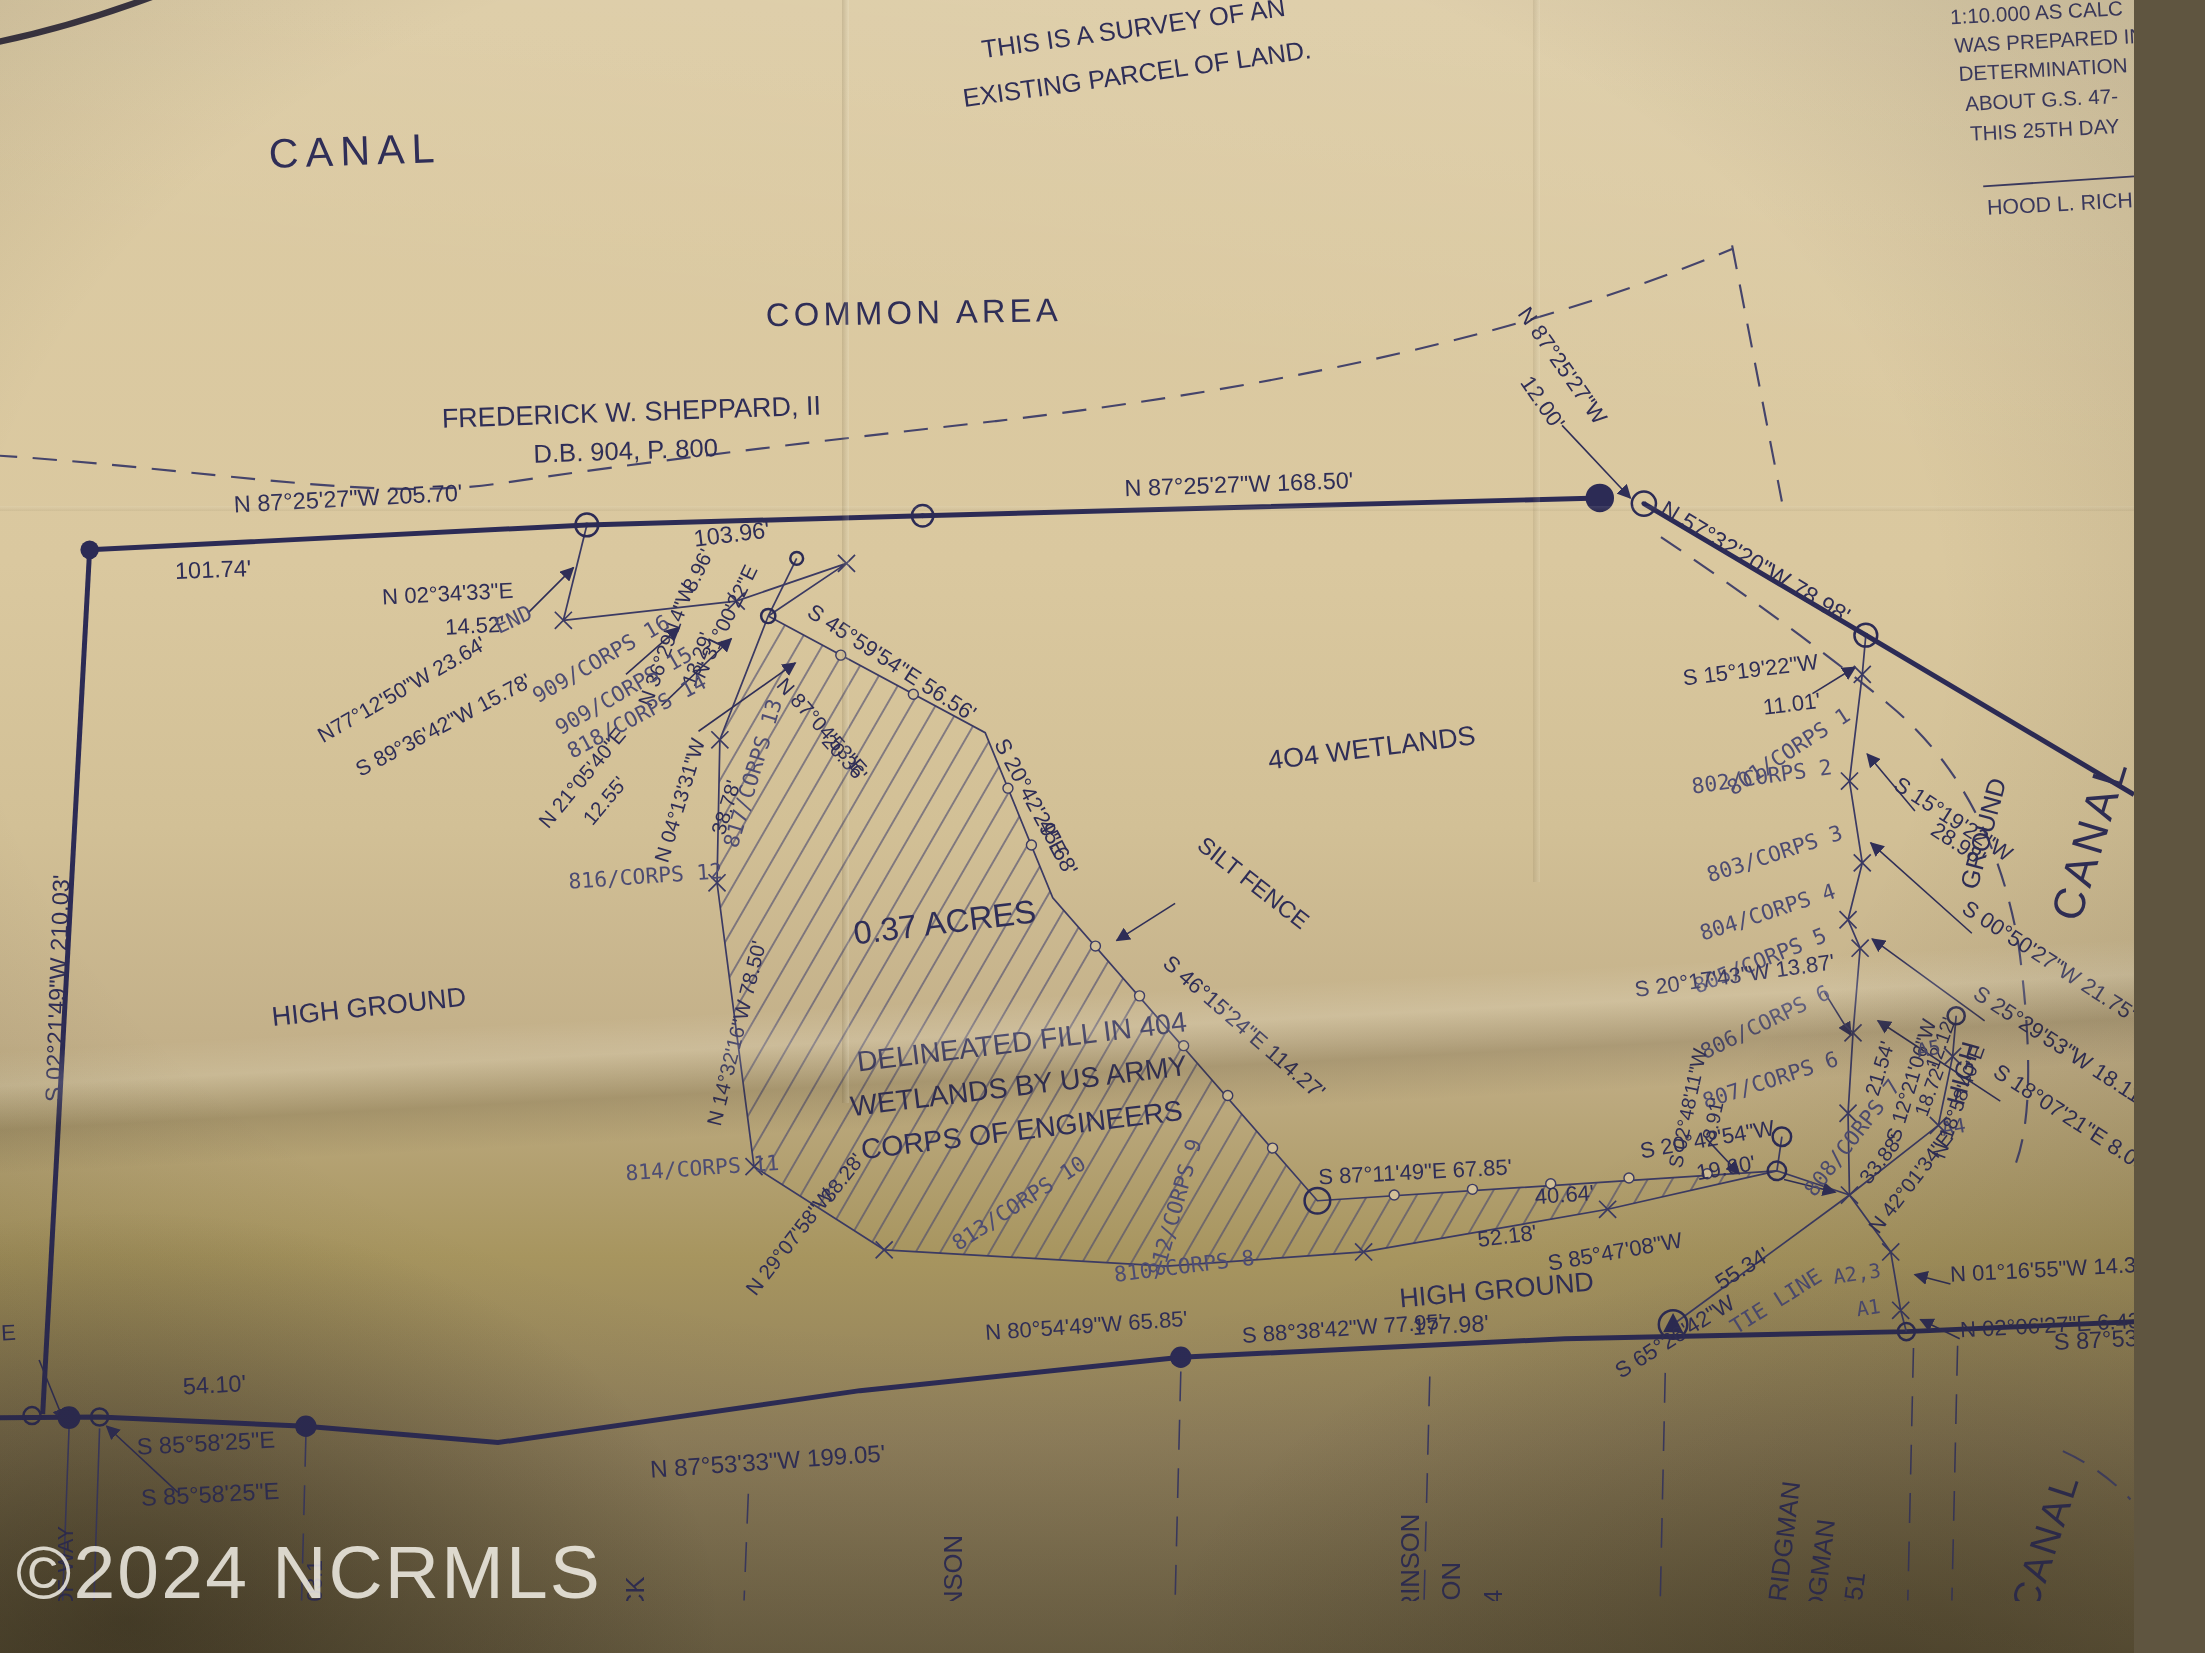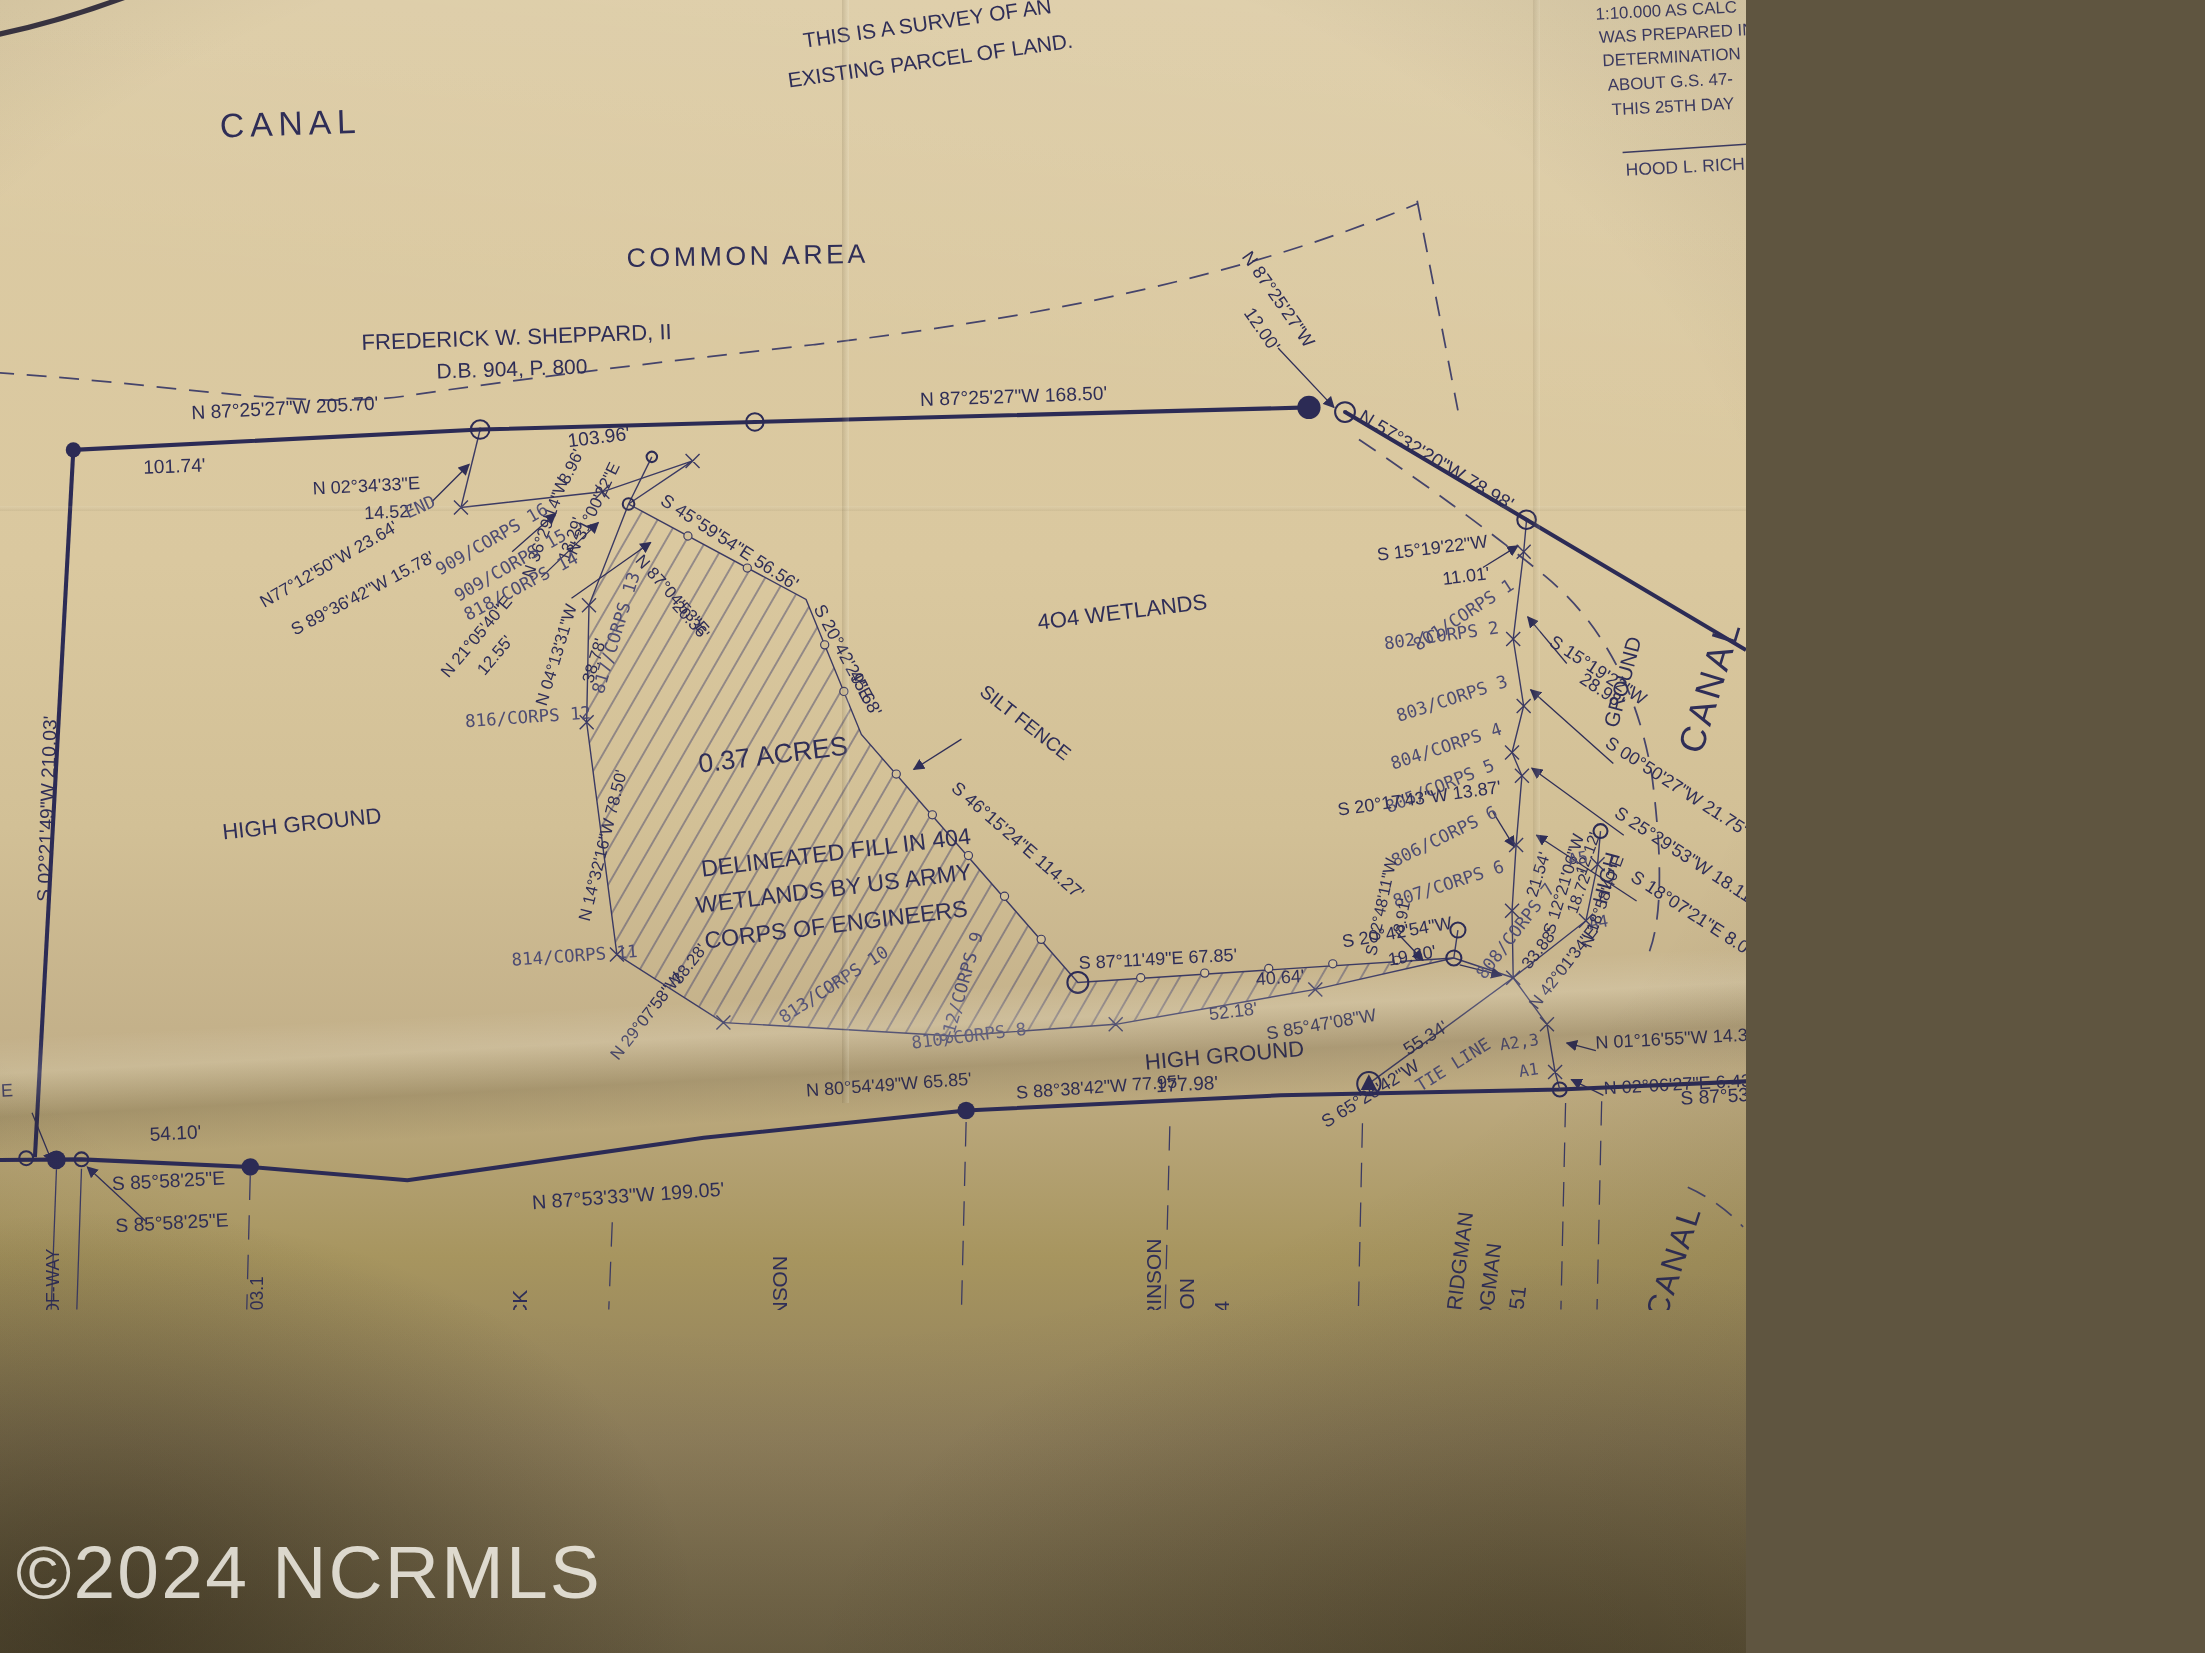--- a/index.html
+++ b/index.html
@@ -1,16 +1,16 @@
 <!DOCTYPE html>
 <html style="font-size:11.8px"><head>
 <meta charset="utf-8">
 <style>
   html,body{margin:0;padding:0;width:2205px;height:1654px;background:#5f5540;}
-  .photo{position:relative;width:1746px;height:1654px;overflow:hidden;
+  .photo{position:relative;width:2134px;height:1654px;overflow:hidden;
          font-family:"Liberation Sans",sans-serif;}
   .paper{position:absolute;inset:0;
     background:
       radial-gradient(956px 662px at 6% 98%, rgba(25,20,8,.45), rgba(0,0,0,0) 62%),
       radial-gradient(1250px 735px at 88% 102%, rgba(40,32,14,.32), rgba(0,0,0,0) 58%),
       linear-gradient(187deg, rgba(255,255,255,.10), rgba(255,255,255,0) 26%),
       linear-gradient(180deg,#dccba4 0%,#dac89f 34%,#d2c096 50%,#c3b089 63%,
                       #a7955f 76%,#8f7f5c 87%,#6f6347 100%);}
   .fold-band{position:absolute;inset:0;z-index:4;pointer-events:none;
     background:linear-gradient(177deg, rgba(0,0,0,0) 59.5%, rgba(255,255,244,.16) 61.5%,

